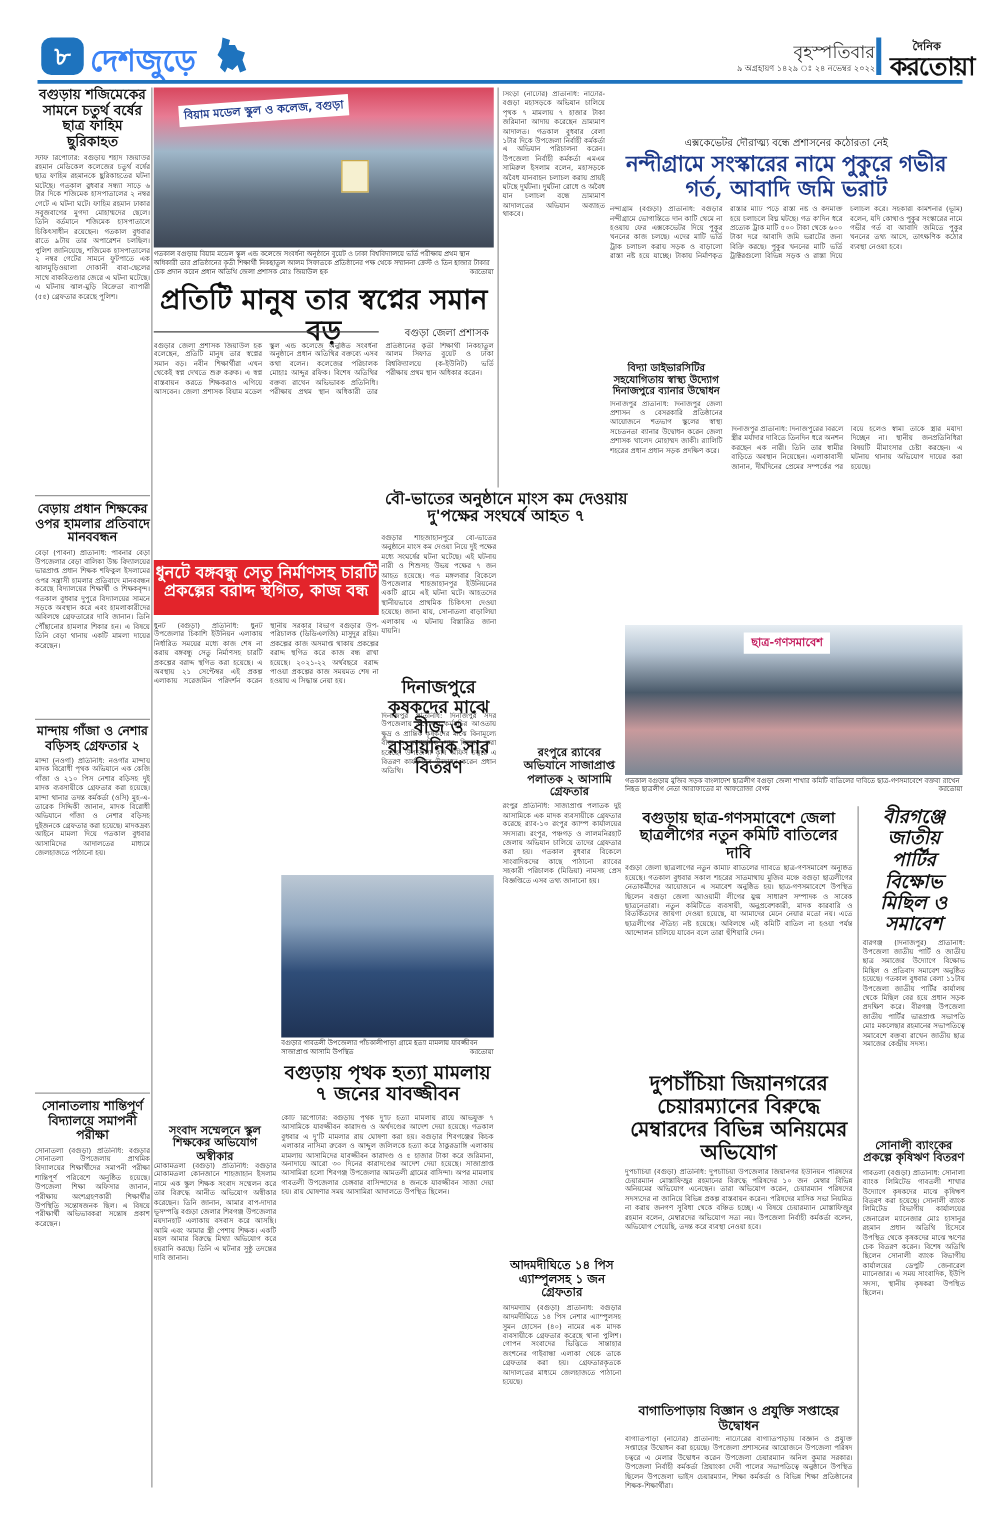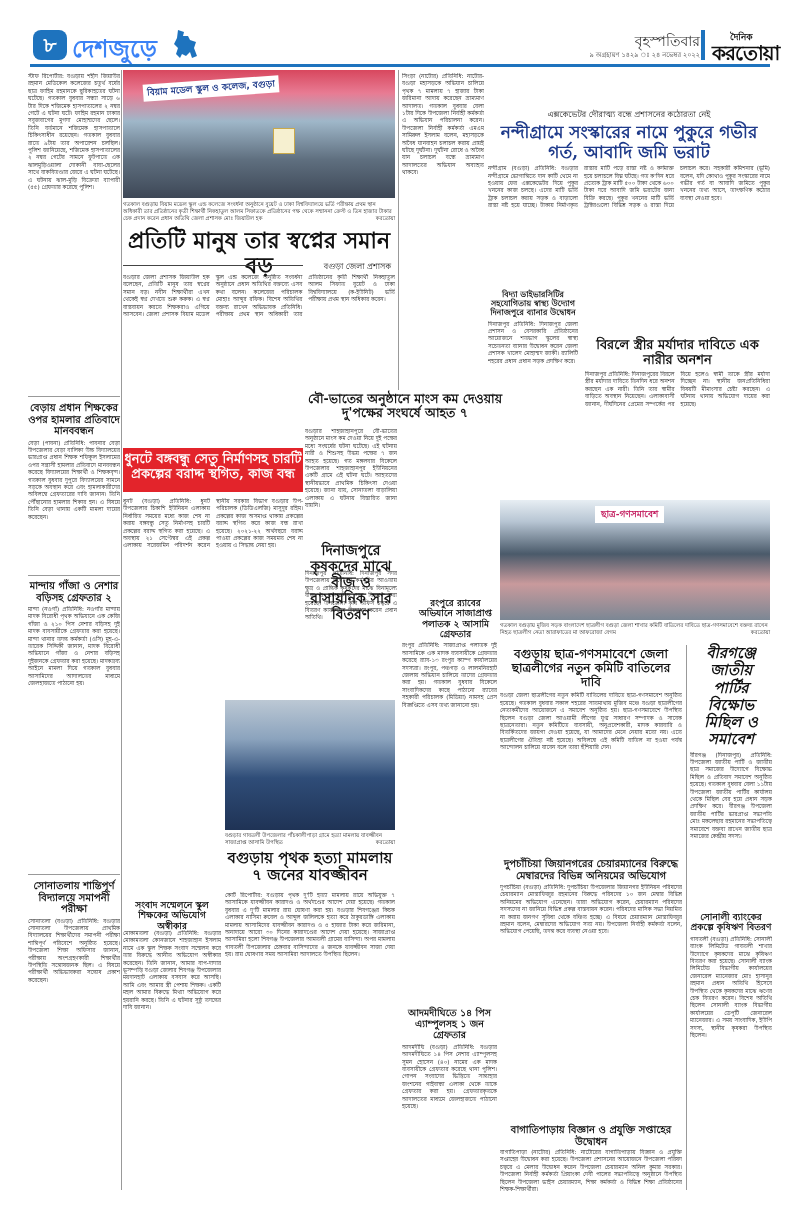--- a/index.html
+++ b/index.html
@@ -36,20 +36,21 @@
   </svg>
   <div class="abs weekday">বৃহস্পতিবার</div>
   <div class="abs dateline">৯ অগ্রহায়ণ ১৪২৯ ঃ ২৪ নভেম্বর ২০২২</div>
   <div class="abs blue-bar-v"></div>
   <div class="abs paper-small">দৈনিক</div>
   <div class="abs paper-name">করতোয়া</div>
 </div>
 <div class="abs rule-top"></div>
 
 <div class="abs" style="left:28px;top:70px;width:92px;">
+  <div class="hl" style="font-size:11px;">বগুড়ায় শজিমেকের সামনে চতুর্থ বর্ষের ছাত্র ফাহিম ছুরিকাহত</div>
   <div class="body" style="height:250px;margin-top:3px;">স্টাফ রিপোর্টার: বগুড়ায় শহীদ জিয়াউর রহমান মেডিকেল কলেজের চতুর্থ বর্ষের ছাত্র ফাহিম রহমানকে ছুরিকাহতের ঘটনা ঘটেছে। গতকাল বুধবার সন্ধ্যা সাড়ে ৬ টার দিকে শজিমেক হাসপাতালের ২ নম্বর গেটে এ ঘটনা ঘটে। ফাহিম রহমান ঢাকার সবুজবাগের মুগদা মোহাম্মদের ছেলে। তিনি বর্তমানে শজিমেক হাসপাতালে চিকিৎসাধীন রয়েছেন। গতকাল বুধবার রাতে ৯টায় তার অপারেশন চলছিল। পুলিশ জানিয়েছে, শজিমেক হাসপাতালের ২ নম্বর গেটের সামনে ফুটপাতে এক ঝালমুড়িওয়ালা দোকানী বাবা-ছেলের সাথে বাকবিতণ্ডার জেরে এ ঘটনা ঘটেছে। এ ঘটনায় ঝাল-মুড়ি বিক্রেতা ব্যাপারী (৫৫) গ্রেফতার করেছে পুলিশ।</div>
 </div>
 <div class="abs hrule" style="left:28px;top:396px;width:92px;"></div>
 <div class="abs" style="left:28px;top:402px;width:92px;">
   <div class="hl" style="font-size:10px;">বেড়ায় প্রধান শিক্ষকের ওপর হামলার প্রতিবাদে মানববন্ধন</div>
   <div class="body" style="height:126px;margin-top:3px;">বেড়া (পাবনা) প্রতিনিধি: পাবনার বেড়া উপজেলার বেড়া বালিকা উচ্চ বিদ্যালয়ের ভারপ্রাপ্ত প্রধান শিক্ষক শফিকুল ইসলামের ওপর সন্ত্রাসী হামলার প্রতিবাদে মানববন্ধন করেছে বিদ্যালয়ের শিক্ষার্থী ও শিক্ষকবৃন্দ। গতকাল বুধবার দুপুরে বিদ্যালয়ের সামনে সড়কে অবস্থান করে এবং হামলাকারীদের অবিলম্বে গ্রেফতারের দাবি জানান। তিনি পৌঁছানোর হামলার শিকার হন। এ বিষয়ে তিনি বেড়া থানায় একটি মামলা দায়ের করেছেন।</div>
 </div>
 <div class="abs hrule" style="left:28px;top:575px;width:92px;"></div>
 <div class="abs" style="left:28px;top:580px;width:92px;">
   <div class="hl" style="font-size:10px;">মান্দায় গাঁজা ও নেশার বড়িসহ গ্রেফতার ২</div>
@@ -107,21 +108,20 @@
   <div class="hl" style="font-size:17px;color:#1e3a8a;margin-top:2px;">নন্দীগ্রামে সংস্কারের নামে পুকুরে গভীর গর্ত, আবাদি জমি ভরাট</div>
   <div class="body" style="height:220px;margin-top:3px;column-count:3;column-gap:6px;">নন্দীগ্রাম (বগুড়া) প্রতিনিধি: বগুড়ার নন্দীগ্রামে ভোগান্তিতে দান কাটি থেমে না হওয়ায় ফের এক্সকেভেটর দিয়ে পুকুর খননের কাজ চলছে। এদের মাটি ভর্তি ট্রাক চলাচল করায় সড়ক ও বাড়ালো রাস্তা নষ্ট হয়ে যাচ্ছে। টাকায় নির্মাণকৃত রাস্তার মাটি পড়ে রাস্তা নষ্ট ও কর্দমাক্ত হয়ে চলাচলে বিঘ্ন ঘটছে। গত ক'দিন ধরে প্রত্যেক ট্রাক মাটি ৫০০ টাকা থেকে ৬০০ টাকা দরে আবাদি জমি ভরাটের জন্য বিক্রি করছে। পুকুর খননের মাটি ভর্তি ট্রাক্টরগুলো বিভিন্ন সড়ক ও রাস্তা দিয়ে চলাচল করে। সহকারী কমিশনার (ভূমি) বলেন, যদি কোথাও পুকুর সংস্কারের নামে গভীর গর্ত বা আবাদি জমিতে পুকুর খননের তথ্য আসে, তাৎক্ষণিক কঠোর ব্যবস্থা নেওয়া হবে।</div>
 </div>
 
 <div class="abs" style="left:488px;top:290px;width:90px;">
   <div class="hl" style="font-size:8px;">বিদ্যা ডাইভারসিটির সহযোগিতায় স্বাস্থ্য উদ্যোগ দিনাজপুরে ব্যানার উদ্বোধন</div>
   <div class="body" style="height:150px;margin-top:3px;">দিনাজপুর প্রতিনিধি: দিনাজপুর জেলা প্রশাসন ও বেসরকারি প্রতিষ্ঠানের আয়োজনে শতভাগ স্কুলের স্বাস্থ্য সচেতনতা ব্যানার উদ্বোধন করেন জেলা প্রশাসক খালেদ মোহাম্মদ জাকী। র‍্যালিটি শহরের প্রধান প্রধান সড়ক প্রদক্ষিণ করে।</div>
 </div>
 
 <div class="abs" style="left:585px;top:338px;width:185px;">
-  <div class="hl" style="font-size:13px;">বিরলে স্ত্রীর মর্যাদার দাবিতে এক নারীর অনশন</div>
   <div class="body" style="height:110px;margin-top:3px;column-count:2;column-gap:6px;">দিনাজপুর প্রতিনিধি: দিনাজপুরের বিরলে স্ত্রীর মর্যাদার দাবিতে তিনদিন ধরে অনশন করছেন এক নারী। তিনি তার স্বামীর বাড়িতে অবস্থান নিয়েছেন। এলাকাবাসী জানান, দীর্ঘদিনের প্রেমের সম্পর্কের পর বিয়ে হলেও স্বামী তাকে স্ত্রীর মর্যাদা দিচ্ছেন না। স্থানীয় জনপ্রতিনিধিরা বিষয়টি মীমাংসার চেষ্টা করছেন। এ ঘটনায় থানায় অভিযোগ দায়ের করা হয়েছে।</div>
 </div>
 
 <div class="abs" style="left:402px;top:598px;width:95px;">
   <div class="hl" style="font-size:9px;margin-left:12px;">রংপুরে র‍্যাবের অভিযানে সাজাপ্রাপ্ত পলাতক ২ আসামি গ্রেফতার</div>
   <div class="body" style="height:300px;margin-top:3px;">রংপুর প্রতিনিধি: সাজাপ্রাপ্ত পলাতক দুই আসামিকে এক মাদক ব্যবসায়ীকে গ্রেফতার করেছে র‍্যাব-১৩ রংপুর ক্যাম্প কার্যালয়ের সদস্যরা। রংপুর, পঞ্চগড় ও লালমনিরহাট জেলায় অভিযান চালিয়ে তাদের গ্রেফতার করা হয়। গতকাল বুধবার বিকেলে সাংবাদিকদের কাছে পাঠানো র‍্যাবের সহকারী পরিচালক (মিডিয়া) নামসহ প্রেস বিজ্ঞপ্তিতে এসব তথ্য জানানো হয়।</div>
 </div>
 
 <div class="abs photo" style="left:500px;top:500px;width:270px;height:120px;background:linear-gradient(180deg,#e7eef3 0%,#b7c5d3 18%,#4a5a6a 45%,#c99a9c 70%,#7b8794 100%);">
   <div style="position:absolute;left:95px;top:6px;background:#fff;color:#c2185b;font-size:9px;font-weight:bold;padding:1px 6px;">ছাত্র-গণসমাবেশ</div>
@@ -139,21 +139,21 @@
 <div class="abs" style="left:690px;top:645px;width:82px;">
   <div class="hl" style="font-size:15px;font-style:italic;">বীরগঞ্জে জাতীয় পার্টির বিক্ষোভ মিছিল ও সমাবেশ</div>
   <div class="body" style="height:210px;margin-top:3px;">বীরগঞ্জ (দিনাজপুর) প্রতিনিধি: উপজেলা জাতীয় পার্টি ও জাতীয় ছাত্র সমাজের উদ্যোগে বিক্ষোভ মিছিল ও প্রতিবাদ সমাবেশ অনুষ্ঠিত হয়েছে। গতকাল বুধবার বেলা ১১টায় উপজেলা জাতীয় পার্টির কার্যালয় থেকে মিছিল বের হয়ে প্রধান সড়ক প্রদক্ষিণ করে। বীরগঞ্জ উপজেলা জাতীয় পার্টির ভারপ্রাপ্ত সভাপতি মোঃ মকলেছার রহমানের সভাপতিত্বে সমাবেশে বক্তব্য রাখেন জাতীয় ছাত্র সমাজের কেন্দ্রীয় সদস্য।</div>
 </div>
 <div class="abs" style="left:690px;top:912px;width:82px;">
   <div class="hl" style="font-size:9px;">সোনালী ব্যাংকের প্রকল্পে কৃষিঋণ বিতরণ</div>
   <div class="body" style="height:250px;margin-top:3px;">গাবতলী (বগুড়া) প্রতিনিধি: সোনালী ব্যাংক লিমিটেড গাবতলী শাখার উদ্যোগে কৃষকদের মাঝে কৃষিঋণ বিতরণ করা হয়েছে। সোনালী ব্যাংক লিমিটেড বিভাগীয় কার্যালয়ের জেনারেল ম্যানেজার মোঃ হাসানুর রহমান প্রধান অতিথি হিসেবে উপস্থিত থেকে কৃষকদের মাঝে ঋণের চেক বিতরণ করেন। বিশেষ অতিথি ছিলেন সোনালী ব্যাংক বিভাগীয় কার্যালয়ের ডেপুটি জেনারেল ম্যানেজার। এ সময় সাংবাদিক, ইউপি সদস্য, স্থানীয় কৃষকরা উপস্থিত ছিলেন।</div>
 </div>
 
 <div class="abs" style="left:500px;top:858px;width:182px;">
-  <div class="hl" style="font-size:10px;">দুপচাঁচিয়া জিয়ানগরের চেয়ারম্যানের বিরুদ্ধে মেম্বারদের বিভিন্ন অনিয়মের অভিযোগ</div>
+  <div class="hl" style="font-size:16px;">দুপচাঁচিয়া জিয়ানগরের চেয়ারম্যানের বিরুদ্ধে মেম্বারদের বিভিন্ন অনিয়মের অভিযোগ</div>
   <div class="body" style="height:235px;margin-top:3px;">দুপচাঁচিয়া (বগুড়া) প্রতিনিধি: দুপচাঁচিয়া উপজেলার জিয়ানগর ইউনিয়ন পরিষদের চেয়ারম্যান মোস্তাফিজুর রহমানের বিরুদ্ধে পরিষদের ১০ জন মেম্বার বিভিন্ন অনিয়মের অভিযোগ এনেছেন। তারা অভিযোগ করেন, চেয়ারম্যান পরিষদের সদস্যদের না জানিয়ে বিভিন্ন প্রকল্প বাস্তবায়ন করেন। পরিষদের মাসিক সভা নিয়মিত না করায় জনগণ সুবিধা থেকে বঞ্চিত হচ্ছে। এ বিষয়ে চেয়ারম্যান মোস্তাফিজুর রহমান বলেন, মেম্বারদের অভিযোগ সত্য নয়। উপজেলা নির্বাহী কর্মকর্তা বলেন, অভিযোগ পেয়েছি, তদন্ত করে ব্যবস্থা নেওয়া হবে।</div>
 </div>
 
 <div class="abs" style="left:402px;top:1008px;width:95px;">
   <div class="hl" style="font-size:9.5px;">আদমদীঘিতে ১৪ পিস এ্যাম্পুলসহ ১ জন গ্রেফতার</div>
   <div class="body" style="height:150px;margin-top:3px;">আদমদীঘি (বগুড়া) প্রতিনিধি: বগুড়ার আদমদীঘিতে ১৪ পিস নেশার এ্যাম্পুলসহ সুমন হোসেন (৪০) নামের এক মাদক ব্যবসায়ীকে গ্রেফতার করেছে থানা পুলিশ। গোপন সংবাদের ভিত্তিতে সান্তাহার জংশনের গাইবান্ধা এলাকা থেকে তাকে গ্রেফতার করা হয়। গ্রেফতারকৃতকে আদালতের মাধ্যমে জেলহাজতে পাঠানো হয়েছে।</div>
 </div>
 
 <div class="abs" style="left:500px;top:1124px;width:182px;">
   <div class="hl" style="font-size:10px;">বাগাতিপাড়ায় বিজ্ঞান ও প্রযুক্তি সপ্তাহের উদ্বোধন</div>

